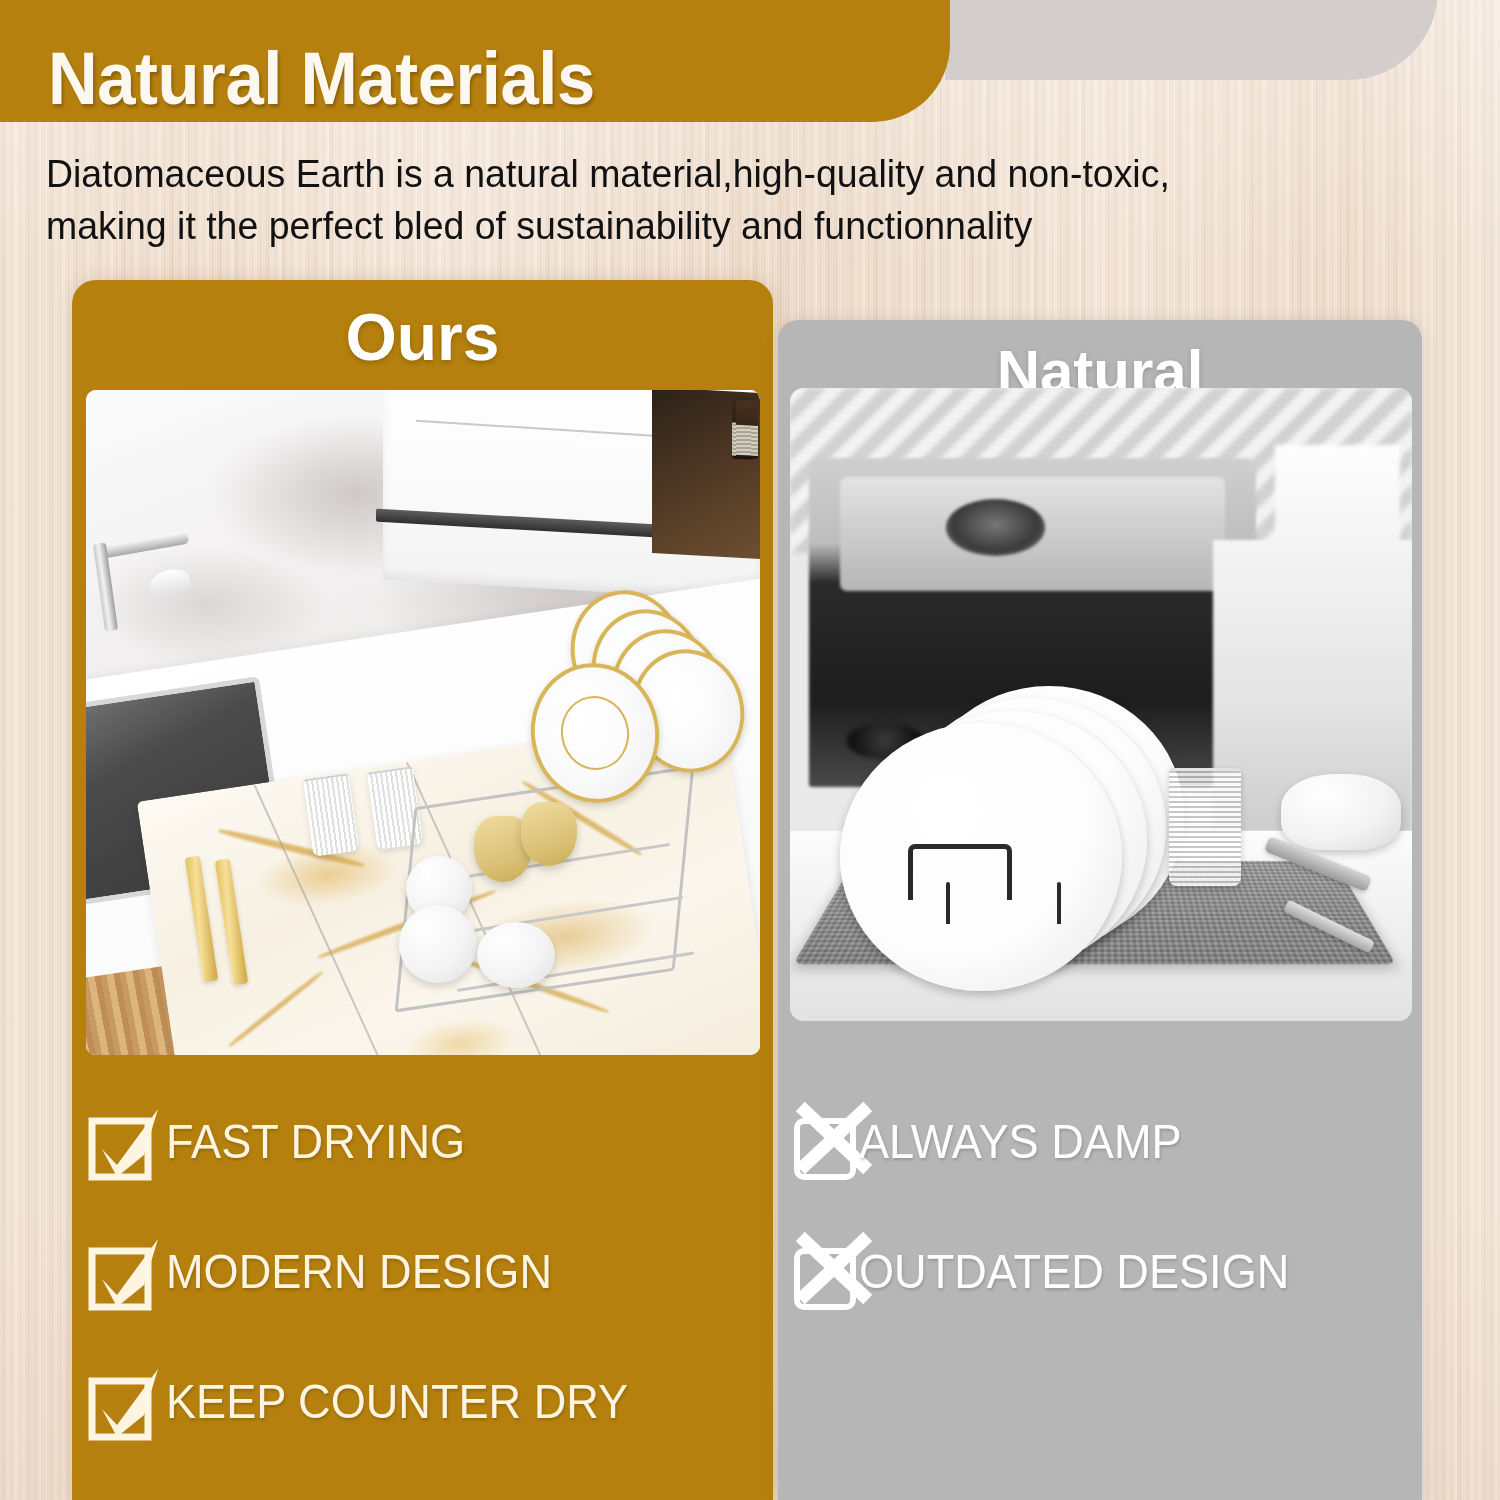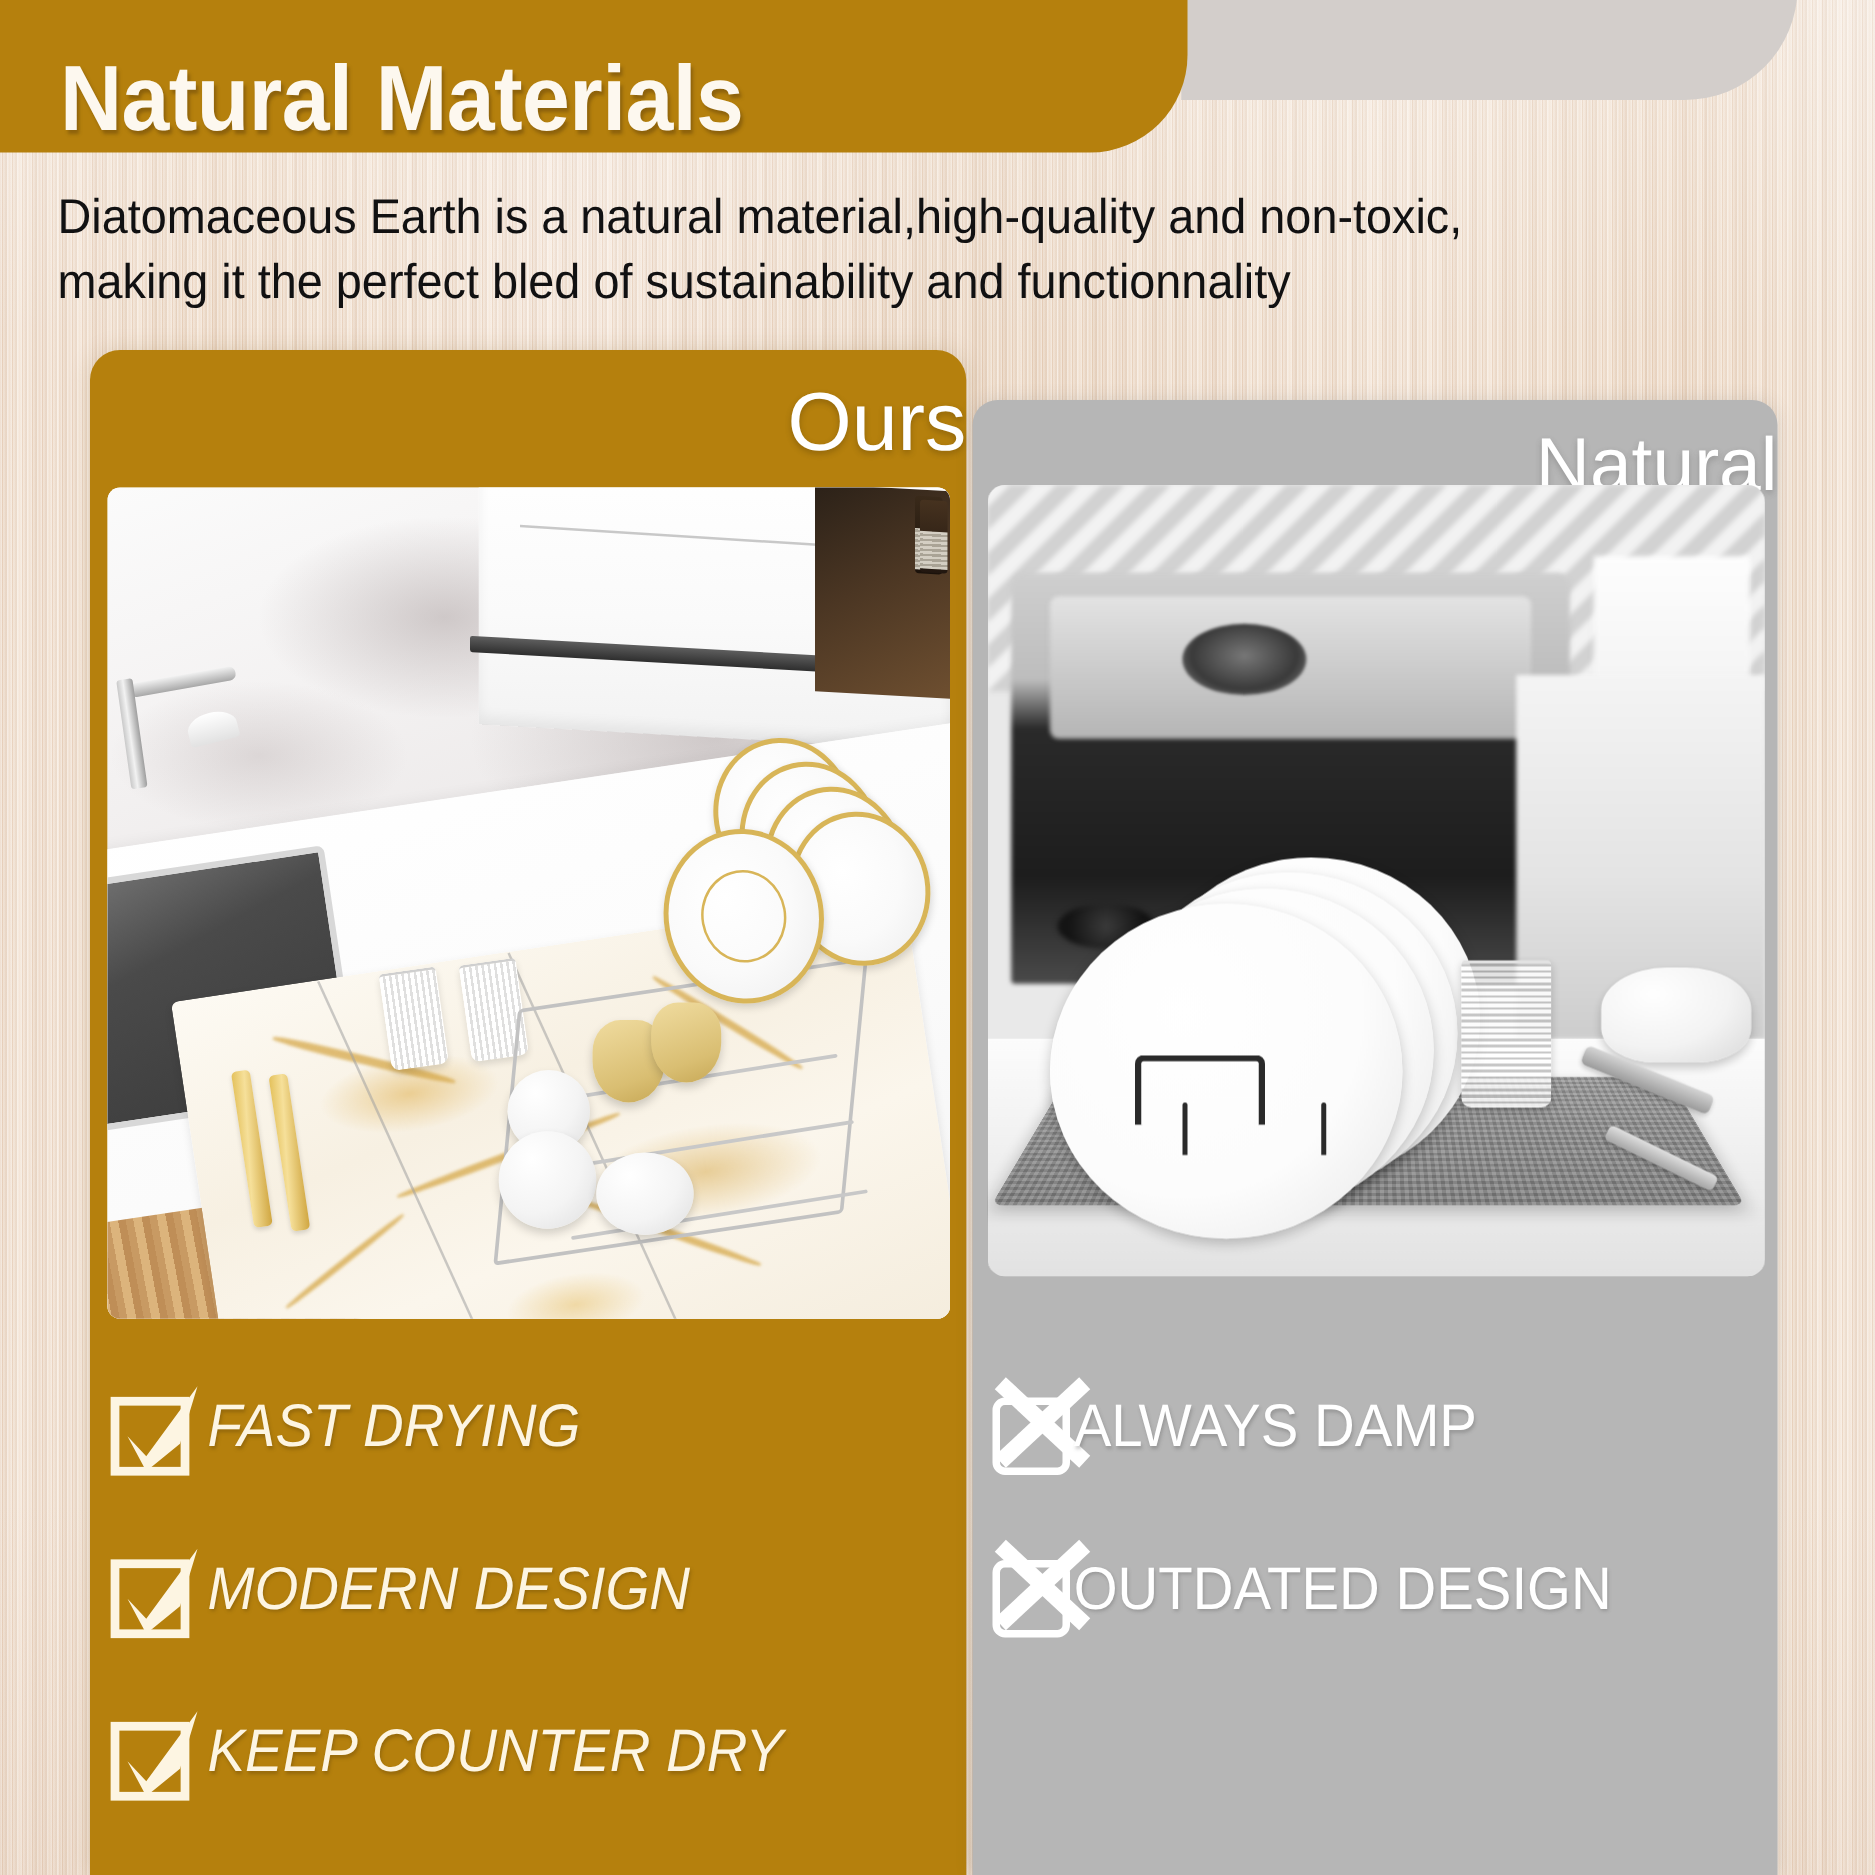--- a/index.html
+++ b/index.html
@@ -100,24 +100,24 @@
   #panel-others {
     position:absolute;
     left:778px; top:320px;
     width:644px; height:1180px;
     background:#b6b6b6;
     border-radius:20px 20px 0 0;
     box-shadow:0 0 14px rgba(90,90,90,0.16);
   }
 
   .panel-heading {
-    text-align:right;
+    text-align:center;
     color:#ffffff;
     font-size:66px;
-    font-weight:400;
+    font-weight:700;
     line-height:1;
     letter-spacing:0px;
     text-shadow:0 2px 5px rgba(60,40,5,0.30);
   }
   #ours-heading { padding-top:24px; }
   #others-heading { padding-top:22px; font-size:60px; text-shadow:0 2px 5px rgba(70,70,70,0.30); }
 
   
   .photo {
     position:absolute;
@@ -377,21 +377,21 @@
     transform-origin:left center;
   }
   #list-ours .feature-label {
     color:#fdf5e2;
     text-shadow:1px 2px 3px rgba(90,60,10,0.35);
   }
   #list-others .feature-label {
     color:#ffffff;
     text-shadow:1px 2px 3px rgba(80,80,80,0.30);
   }
-  #list-ours .feature-row { margin-bottom:66px;font-style:italic; }
+  #list-ours .feature-row { margin-bottom:66px; }
   #list-others .feature-row { margin-bottom:66px; }
   #list-ours .feature-icon { margin-right:16px; }
   #list-others .feature-icon { margin-right:2px; }
   .feature-icon svg { position:absolute; left:-4px; top:-8px; overflow:visible; }
 </style>
 </head>
 <body>
 
 <div id="wood-bg"></div>
 <div id="wood-shade"></div>

